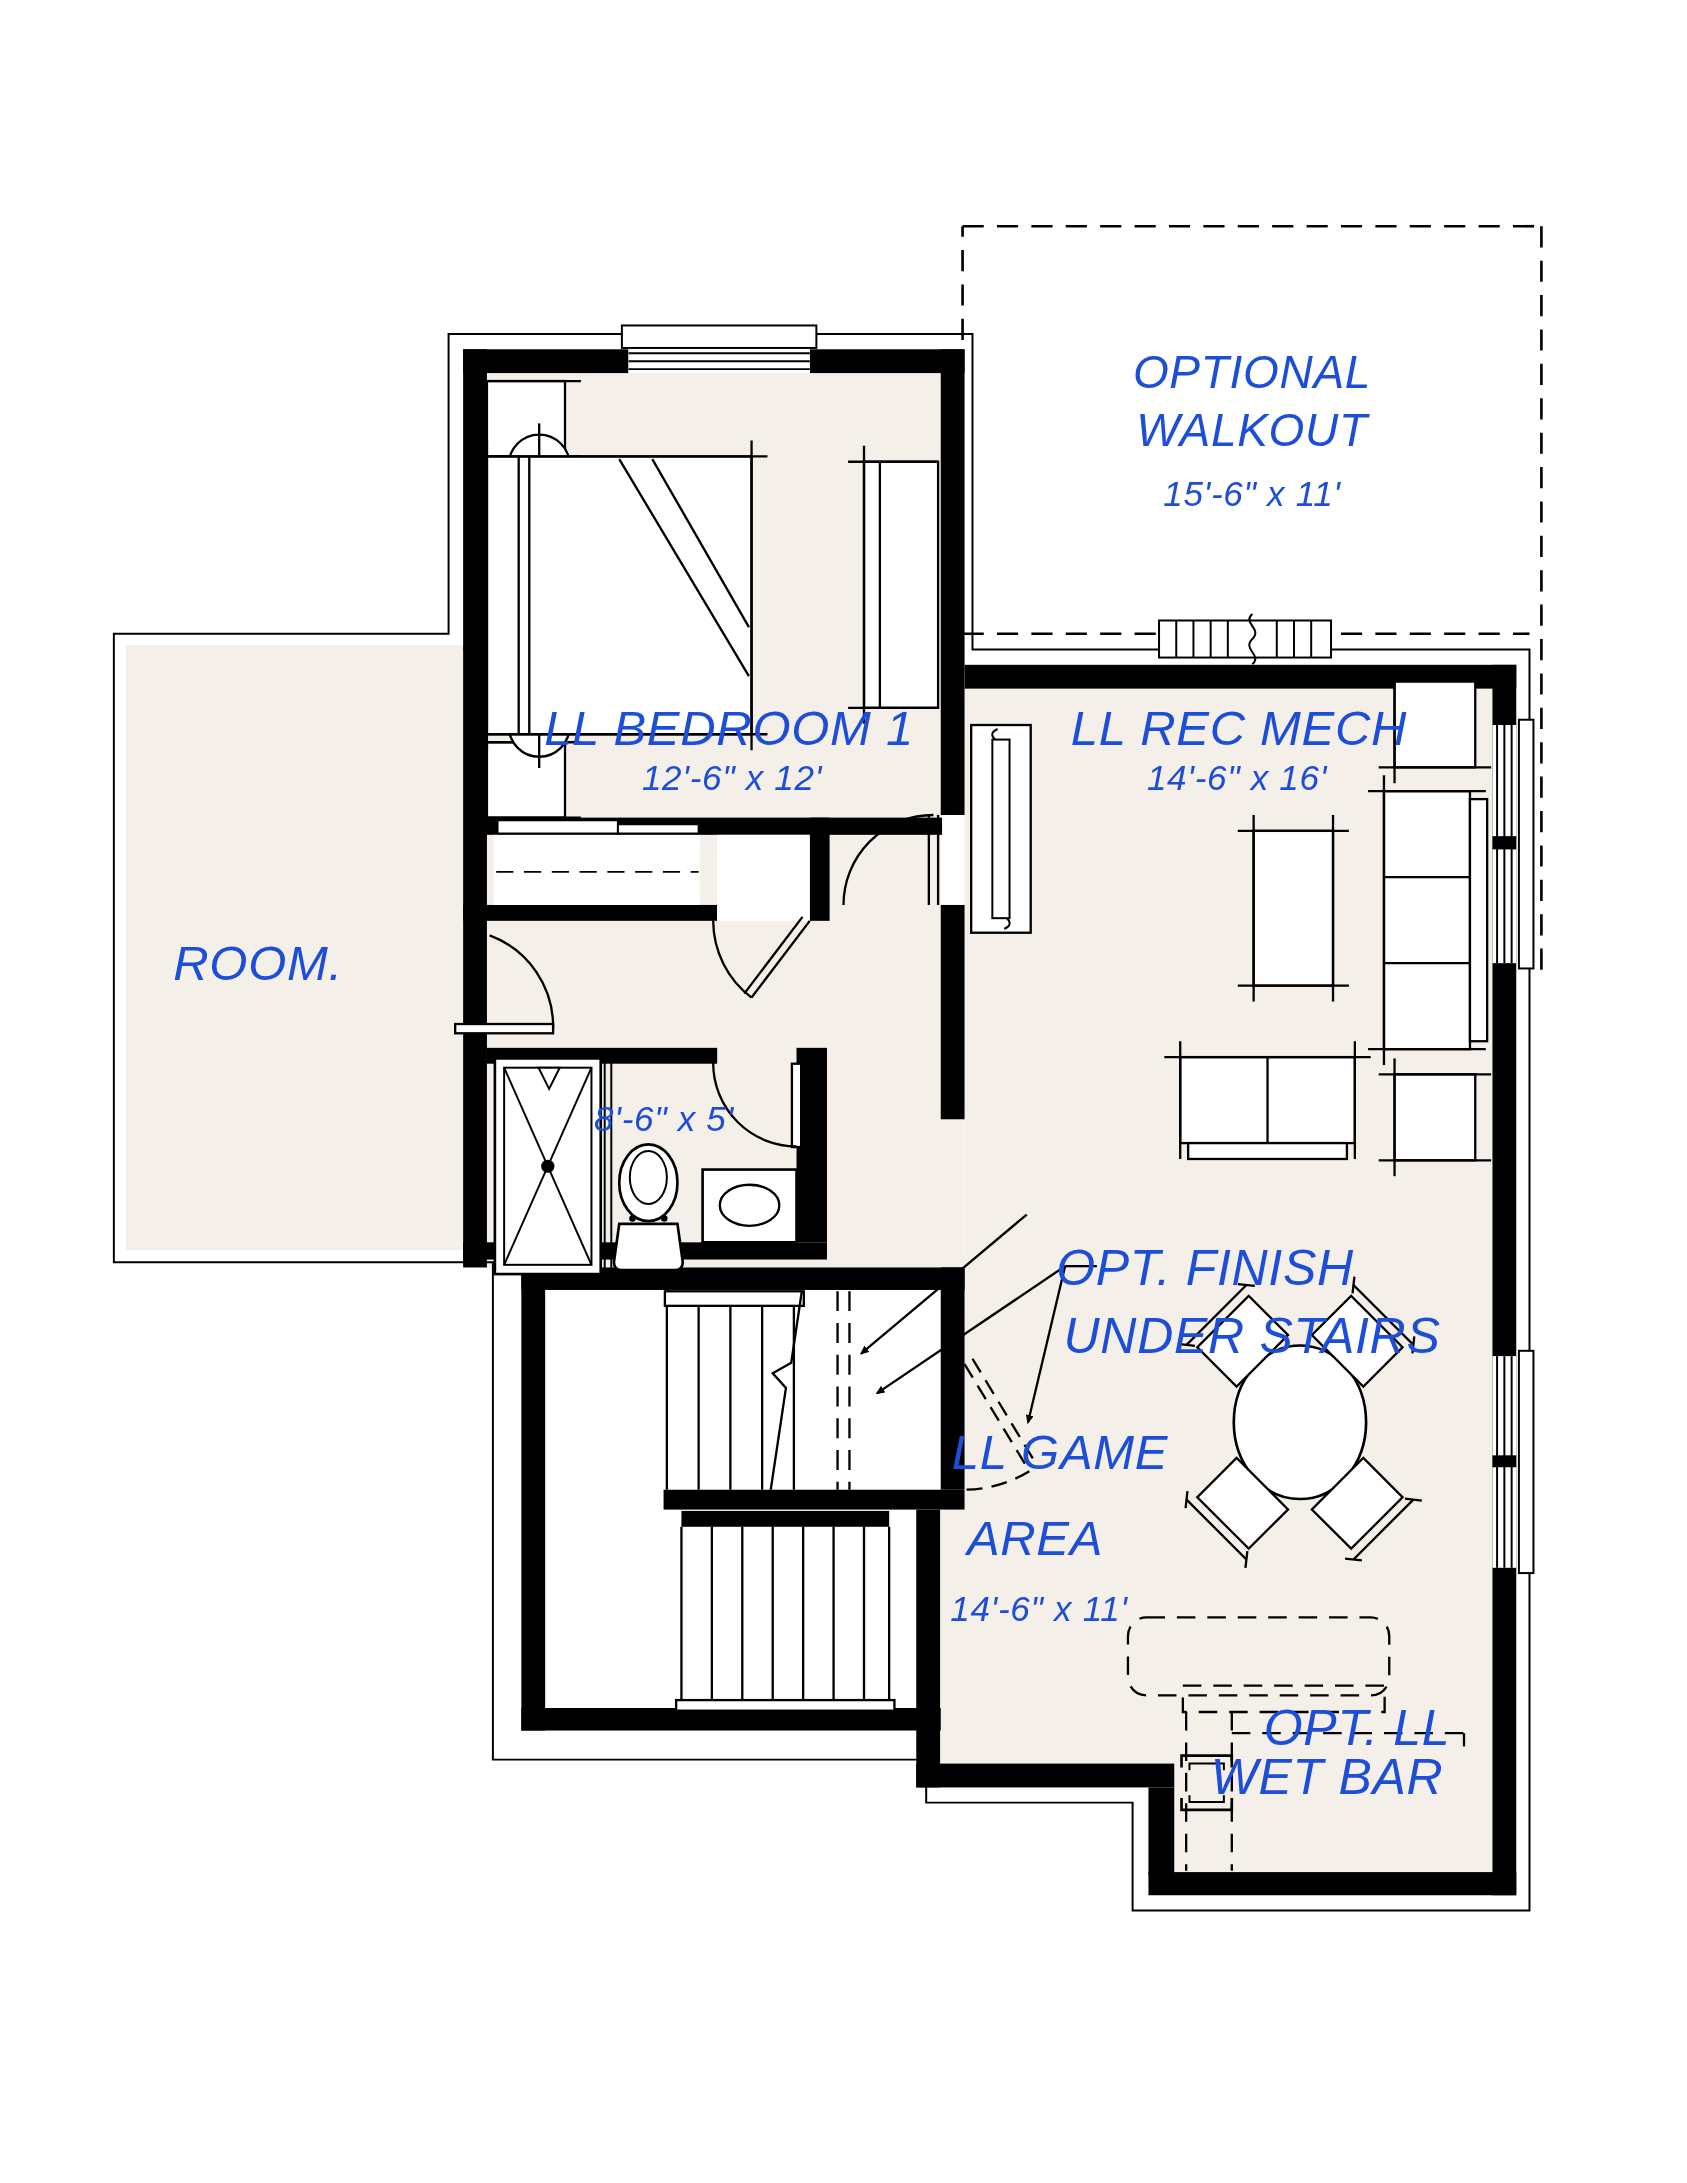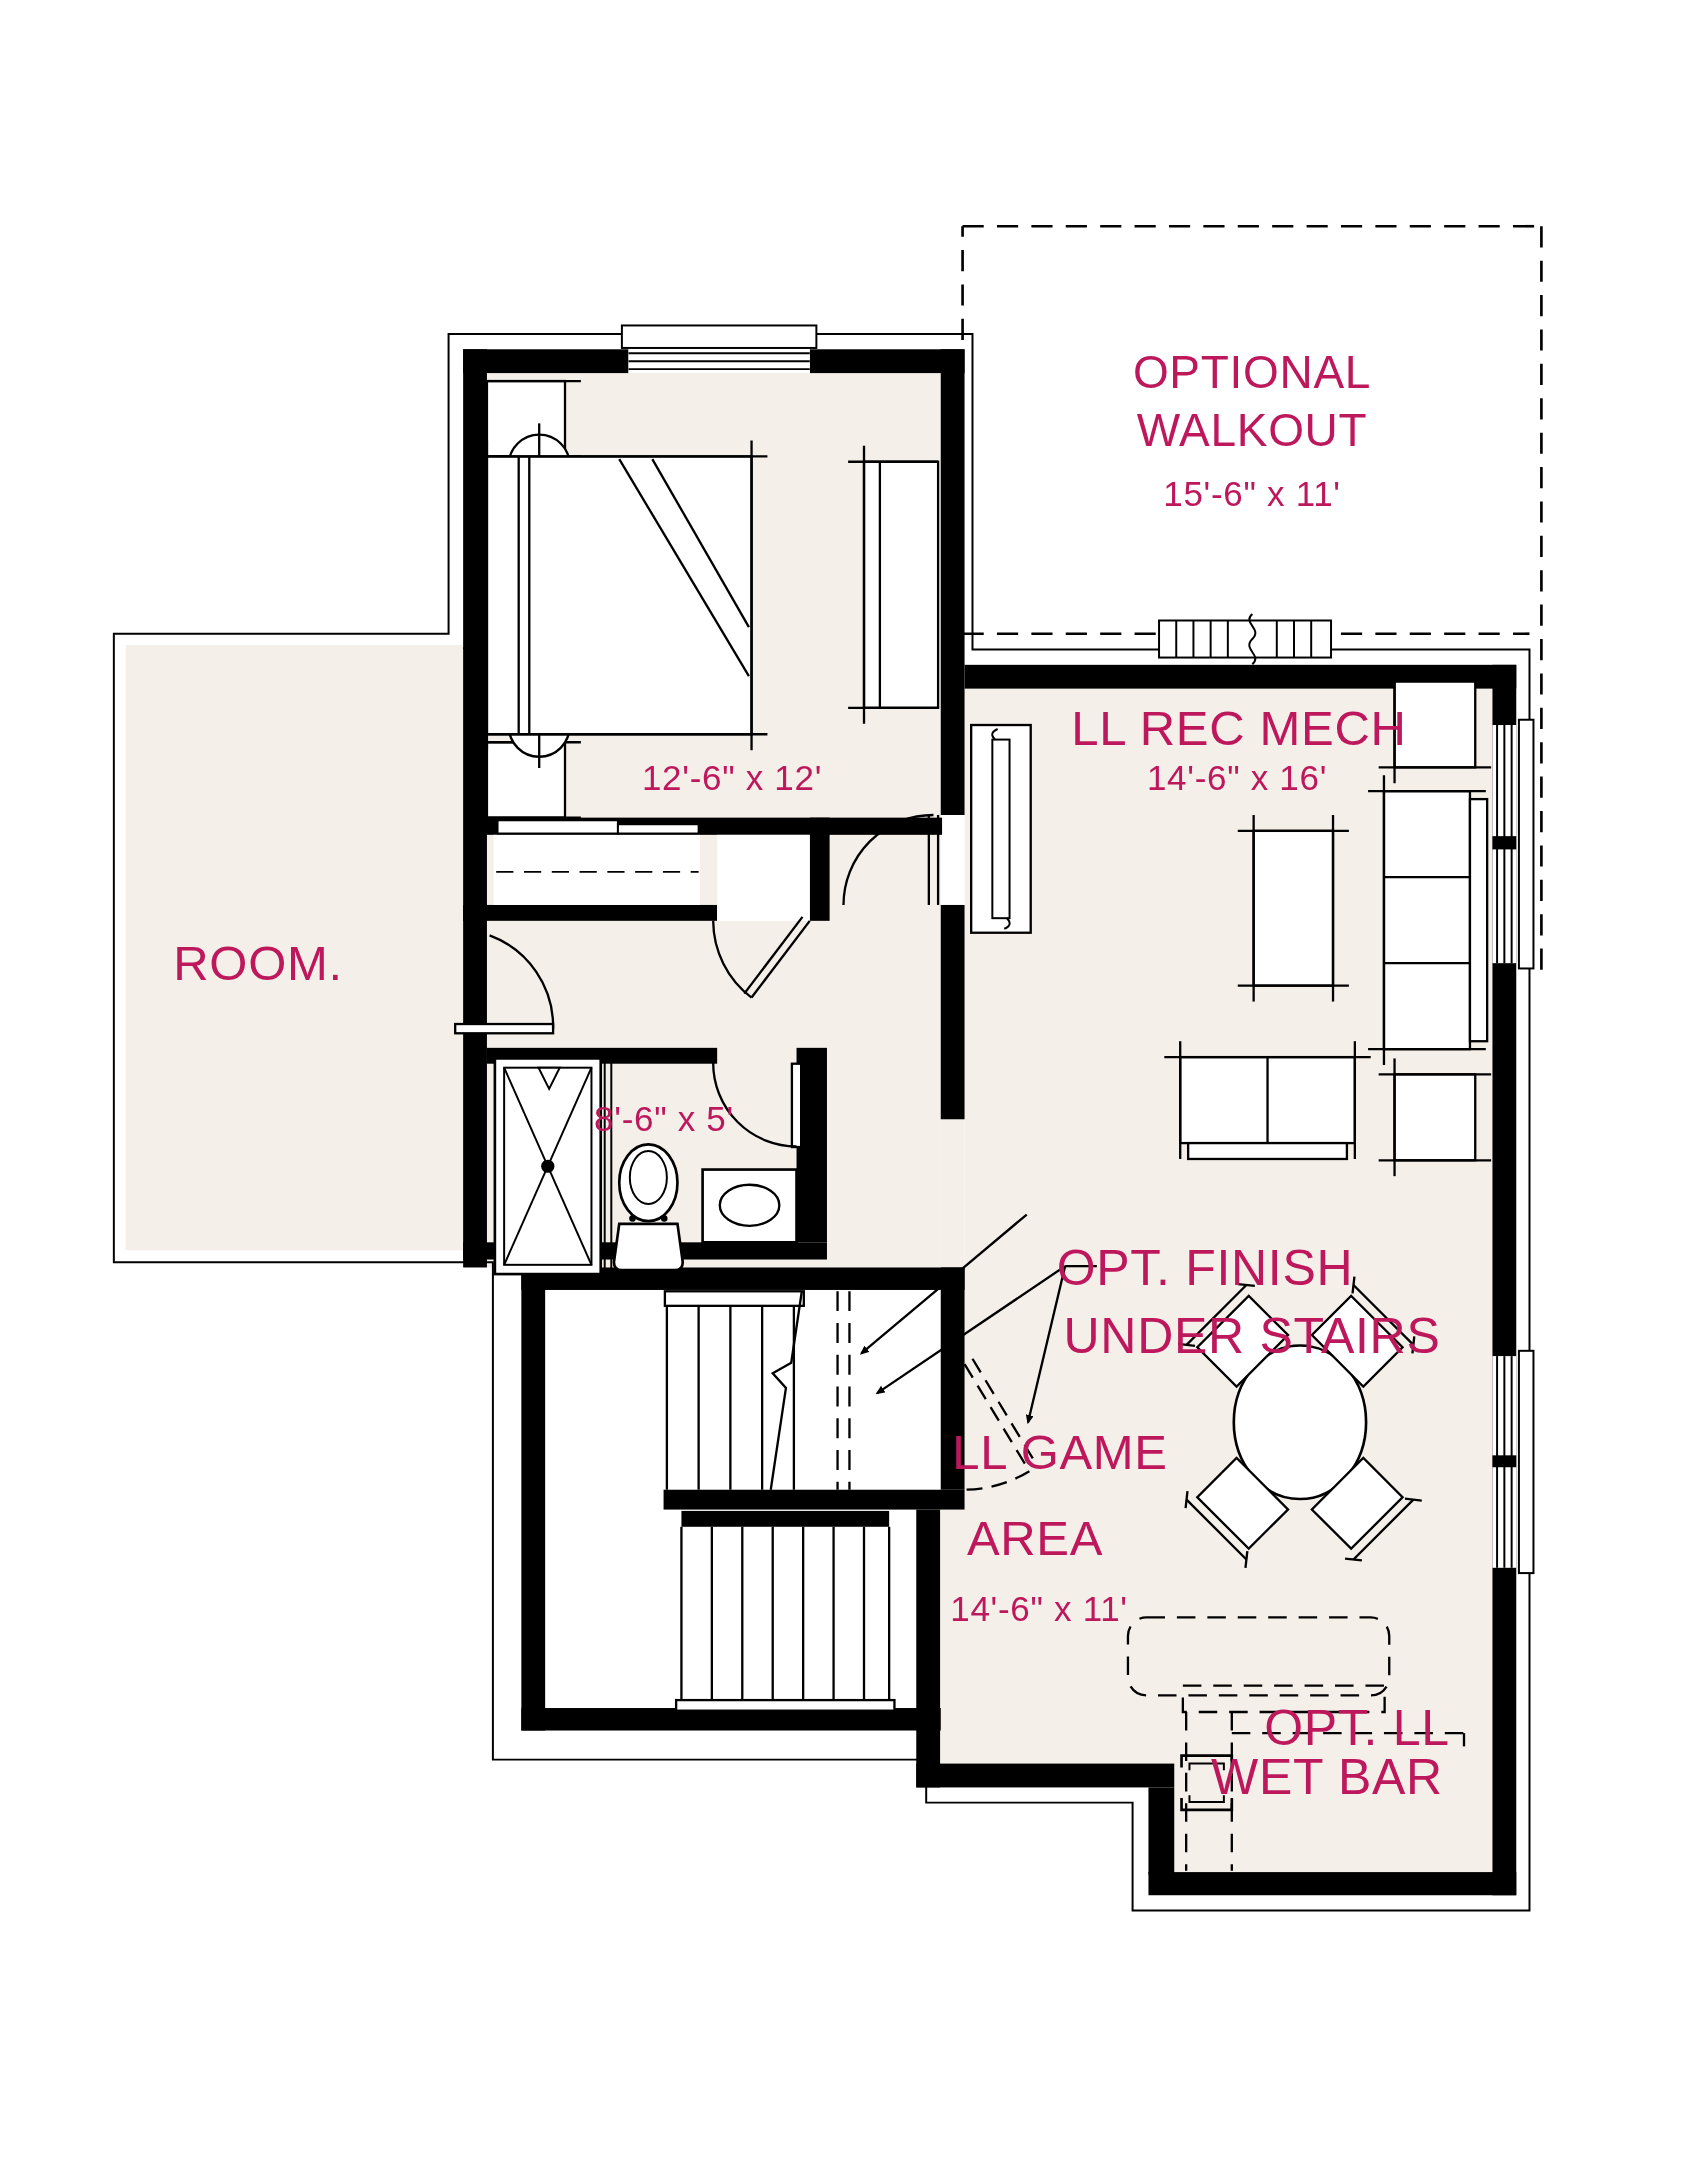--- a/index.html
+++ b/index.html
@@ -1,20 +1,20 @@
 <!DOCTYPE html>
 <html style="font-size:10.6px"><head>
 <meta charset="utf-8">
 <style>
   html,body{margin:0;padding:0;background:#fff;}
   body{width:1687px;height:2183px;position:relative;font-family:"Liberation Sans",sans-serif;}
   #plan-wrap{position:absolute;inset:0;}
   svg{position:absolute;left:0;top:0;}
-  .lbl{position:absolute;transform:translate(-50%,-50%);color:#be185d;white-space:nowrap;
-       font-family:"Liberation Sans",sans-serif;letter-spacing:0.7px;}
+  .lbl{position:absolute;transform:translate(-50%,-50%);color:#1d4ed8;white-space:nowrap;
+       font-family:"Liberation Sans",sans-serif;letter-spacing:0.7px;font-style:italic;}
   .room-name{font-size:49px;}
   .room-dims{font-size:35px;}
   .note{font-size:50px;}
   .big{font-size:46px;}
 </style>
 </head>
 <body style="background: rgb(255, 255, 255);">
 
 <div id="plan-wrap">
 
@@ -328,20 +328,21 @@
   <g fill="#fff" stroke="#000" stroke-width="4">
     <path d="M1786,2672 v-18 h76 v18 M1786,2718 v18 h76 v-18" fill="none"></path>
     <path d="M1798,2676 v-10 h52 v10 M1798,2714 v10 h52 v-10" fill="none" stroke-width="3"></path>
   </g>
 </svg>
 
   <div class="lbl big" style="left:1252px;top:372px;">OPTIONAL</div>
   <div class="lbl big" style="left:1252px;top:430px;">WALKOUT</div>
   <div class="lbl room-dims" style="left:1252px;top:494px;">15'-6" x 11'</div>
 
+  <div class="lbl room-name" style="left:729px;top:728px;">LL BEDROOM 1</div>
   <div class="lbl room-dims" style="left:732px;top:778px;">12'-6" x 12'</div>
 
   <div class="lbl room-name" style="left:1239px;top:728px;">LL REC MECH</div>
   <div class="lbl room-dims" style="left:1237px;top:778px;">14'-6" x 16'</div>
 
   <div class="lbl room-name" style="left:258px;top:963px;">ROOM.</div>
 
   <div class="lbl room-dims" style="left:664px;top:1119px;">8'-6" x 5'</div>
 
   <div class="lbl note" style="left:1205px;top:1268px;">OPT. FINISH</div>

